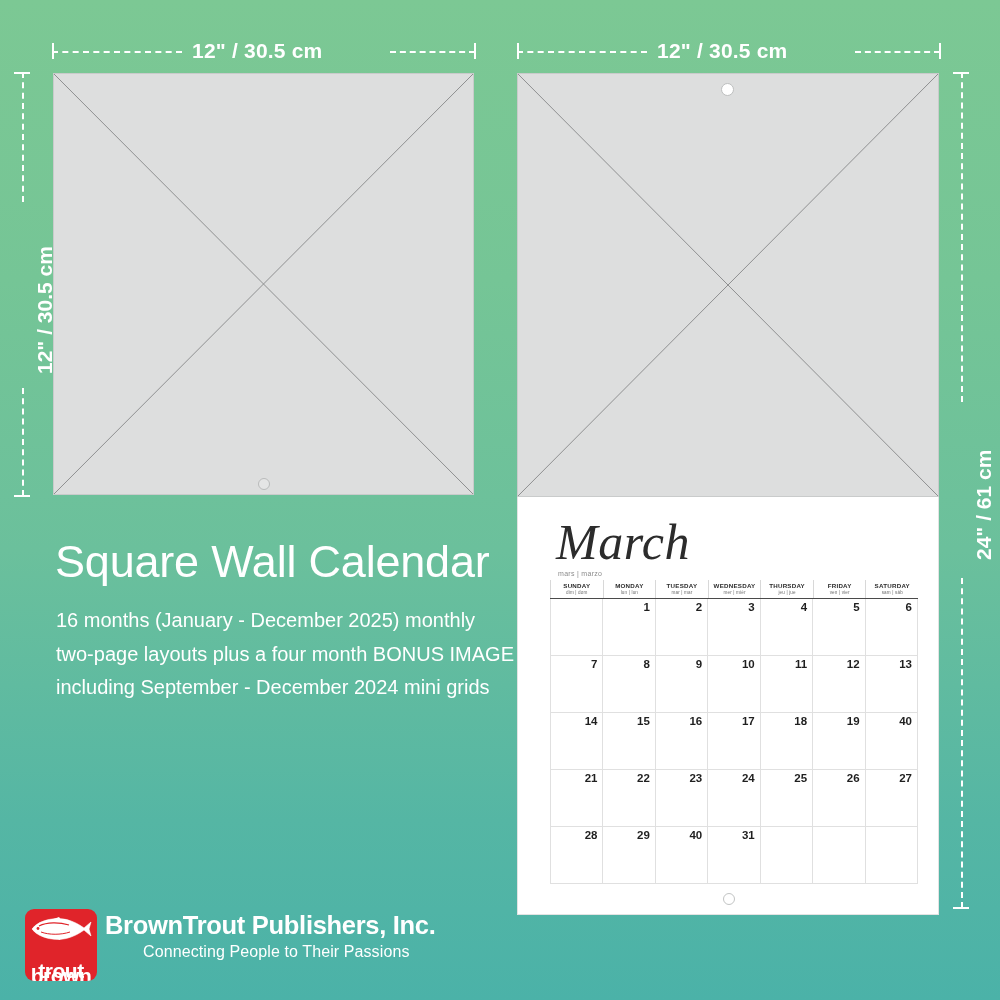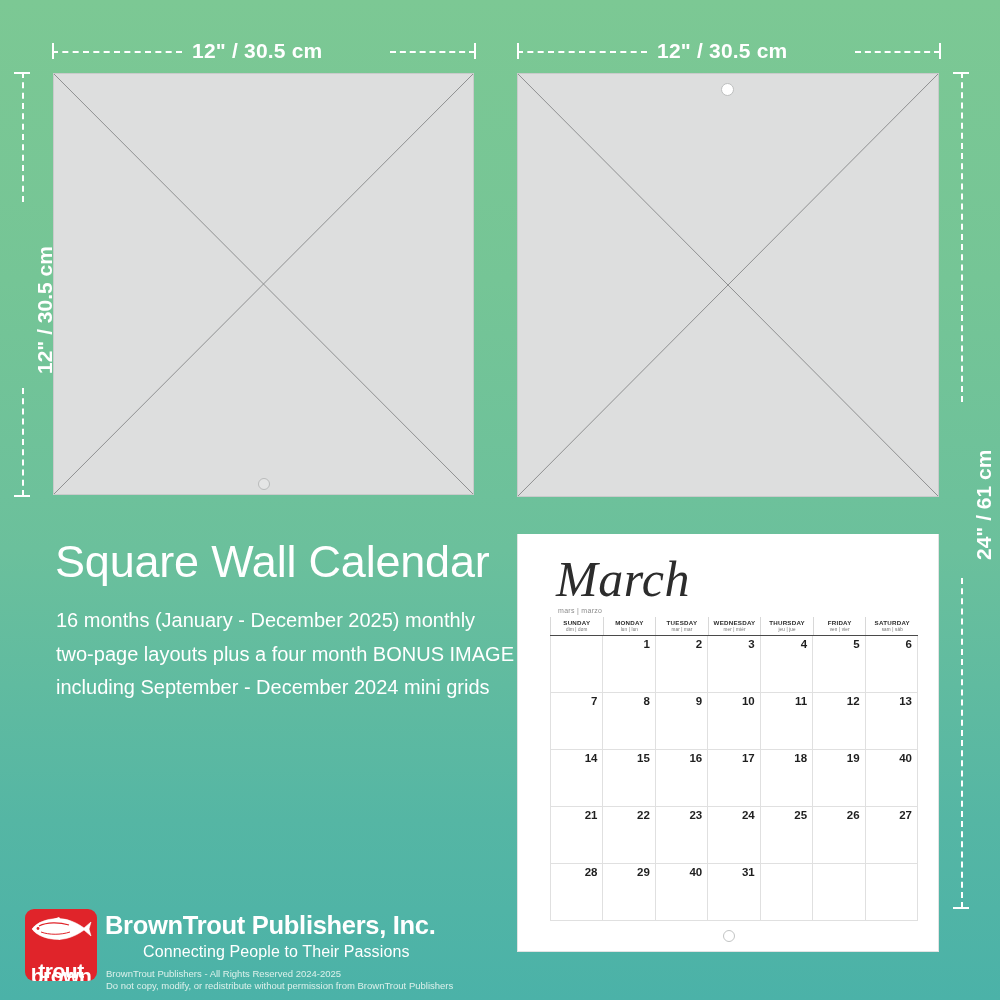--- a/index.html
+++ b/index.html
@@ -97,21 +97,20 @@
     border: 1px solid #c2c4c4;
   }
 
   
   .cal-page {
     position: absolute;
     background: #ffffff;
     box-sizing: border-box;
     border: 1px solid #e2e3e3;
     border-top: none;
-    margin-top: 37px;
   }
   .month-name {
     position: absolute;
     left: 38px;
     top: 16px;
     font-family: "Liberation Serif", serif;
     font-size: 50px;
     color: #2c2c2c;
     letter-spacing: 0.5px;
     font-style: italic;
@@ -489,19 +488,15 @@
         <circle cx="9" cy="15.5" r="1.4" fill="#e0242a"></circle>
         <path d="M22 7 L30 4 L33 8 Z" fill="#ffffff"></path>
         <path d="M24 24 L31 27 L33 23 Z" fill="#ffffff"></path>
       </svg>
       <div class="logo-word l1">brown</div>
       <div class="logo-word l2">trout</div>
     </div>
 
     <div class="brand-name">BrownTrout Publishers, Inc.</div>
     <div class="brand-tag">Connecting People to Their Passions</div>
-    <div class="legal">
-      <div>BrownTrout Publishers - All Rights Reserved 2024-2025</div>
-      <div>Do not copy, modify, or redistribute without permission from BrownTrout Publishers</div>
-    </div>
   </div>
 
 </div>
 
 </body></html>

